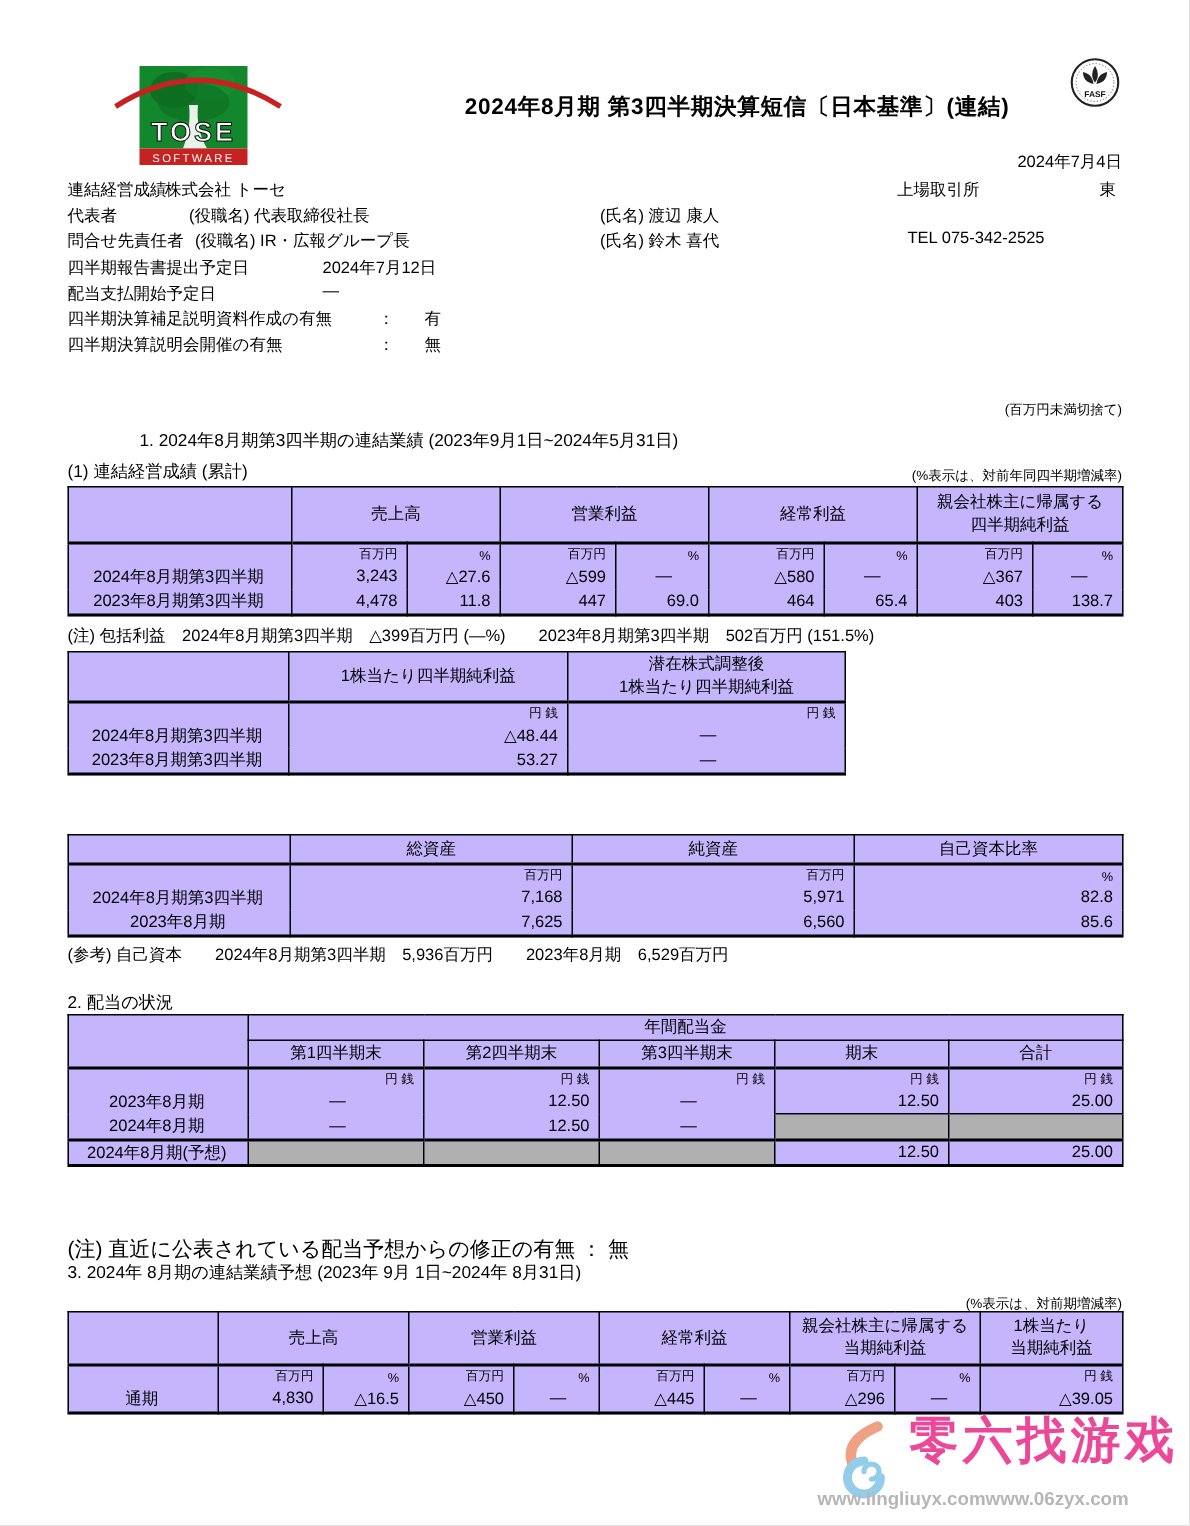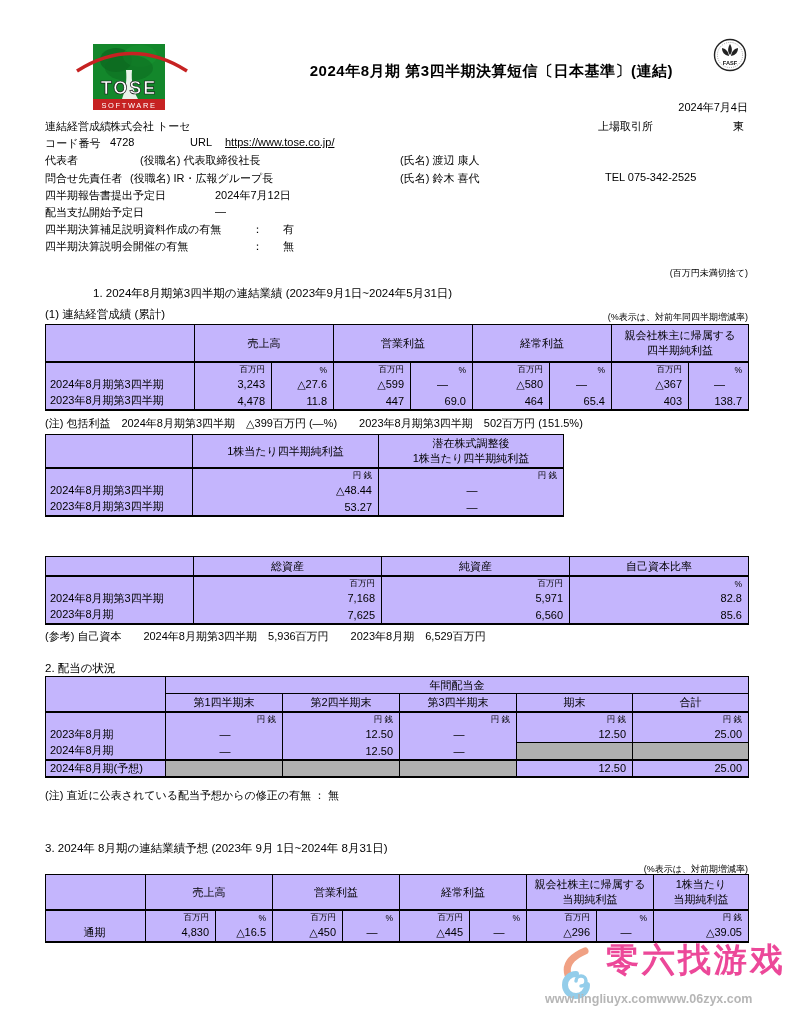--- a/index.html
+++ b/index.html
@@ -23,21 +23,21 @@
 
   table.fin { border-collapse:collapse; table-layout:fixed; background:#c4b5fd;
               border:1px solid #000; border-bottom:2px solid #000; }
   table.fin th { border:1px solid #000; font-weight:normal; text-align:center;
                  vertical-align:middle; font-size:11px; line-height:1.3;
                  white-space:pre-line; padding:1px 2px; }
   table.fin thead tr:last-child th, table.fin th.thick-b { border-bottom:2px solid #000; }
   table.fin td { border-left:1px solid #000; border-right:1px solid #000;
                  font-size:11px; padding:0 6px 0 4px; text-align:right;
                  vertical-align:middle; white-space:nowrap; overflow:hidden; }
-  table.fin td.lbl { text-align:left; }
+  table.fin td.lbl { text-align:center; }
   table.fin td.lblc { text-align:center; }
   table.fin td.unit { font-size:8.5px; padding-top:1px; }
   table.fin td.ctr { text-align:center; padding-right:2px; }
   table.fin tr.fc td { border-top:2px solid #000; }
   table.fin td.gray { background:#b0b0b0; border-top:1px solid #000; border-bottom:1px solid #000; }
 
   .wm-brand { position:absolute; top:938px; left:606px; font-size:33px; font-weight:bold;
               color:#ec4899; letter-spacing:3px; white-space:nowrap; }
   .wm-urls  { position:absolute; top:992px; left:545px; width:205px; font-size:12.5px;
               font-weight:bold; color:#b6b6b6; display:flex; justify-content:space-between; }
@@ -76,28 +76,22 @@
   <div class="doc-date">2024年7月4日</div>
 
   <div class="info">
     <div class="il">
       <span class="ab" style="left:0">連結経営成績</span>
       <span class="ab" style="left:65px">株式会社 トーセ</span>
       <span class="ab" style="left:553px">上場取引所</span>
       <span class="ab" style="right:4px">東</span>
     </div>
     <div class="il">
-      <span class="ab" style="left:0">コード番号</span>
-      <span class="ab" style="left:65px">4728</span>
-      <span class="ab" style="left:145px">URL</span>
-      <span class="ab ulink" style="left:180px">https://www.tose.co.jp/</span>
-    </div>
-    <div class="il">
       <span class="ab" style="left:0">代表者</span>
-      <span class="ab" style="left:95px">(役職名) 代表取締役社長</span>
+      <span class="ab" style="left:81px">(役職名) 代表取締役社長</span>
       <span class="ab" style="left:355px">(氏名) 渡辺 康人</span>
     </div>
     <div class="il">
       <span class="ab" style="left:0">問合せ先責任者</span>
       <span class="ab" style="left:85px">(役職名) IR・広報グループ長</span>
       <span class="ab" style="left:355px">(氏名) 鈴木 喜代</span>
       <span class="ab" style="left:560px">TEL 075-342-2525</span>
     </div>
     <div class="il">
       <span class="ab" style="left:0">四半期報告書提出予定日</span>
@@ -313,21 +307,21 @@
         <td class="lbl">2024年8月期(予想)</td>
         <td class="gray"></td>
         <td class="gray"></td>
         <td class="gray"></td>
         <td>12.50</td>
         <td>25.00</td>
       </tr>
     </tbody>
   </table>
 
-  <div class="abs" style="top:788px; left:45px; font-size:11px;">(注) 直近に公表されている配当予想からの修正の有無 ： 無</div>
+  <div class="abs" style="top:824px; left:45px; font-size:14px;">(注) 直近に公表されている配当予想からの修正の有無 ： 無</div>
 
   <div class="abs h-sec" style="top:841px; left:45px;">3. 2024年 8月期の連結業績予想 (2023年 9月 1日~2024年 8月31日)</div>
   <div class="abs note-sm" style="top:863px; right:45px;">(%表示は、対前期増減率)</div>
 
   <table class="fin abs" style="top:874px; left:45px; width:703px;">
     <colgroup>
       <col style="width:100px">
         <col style="width:70px">
         <col style="width:57px">
       <col style="width:70px">

